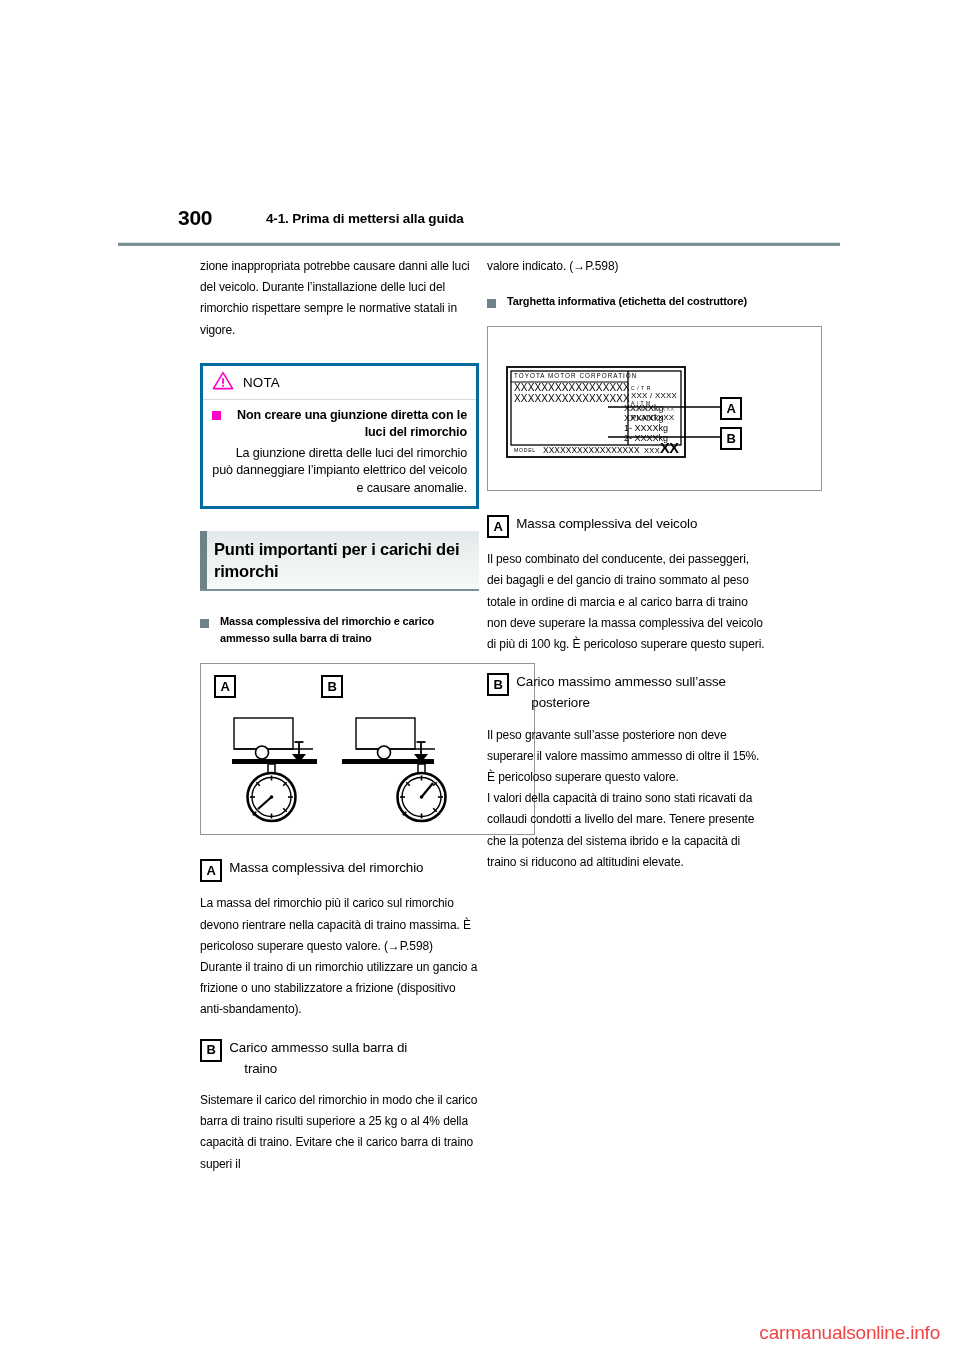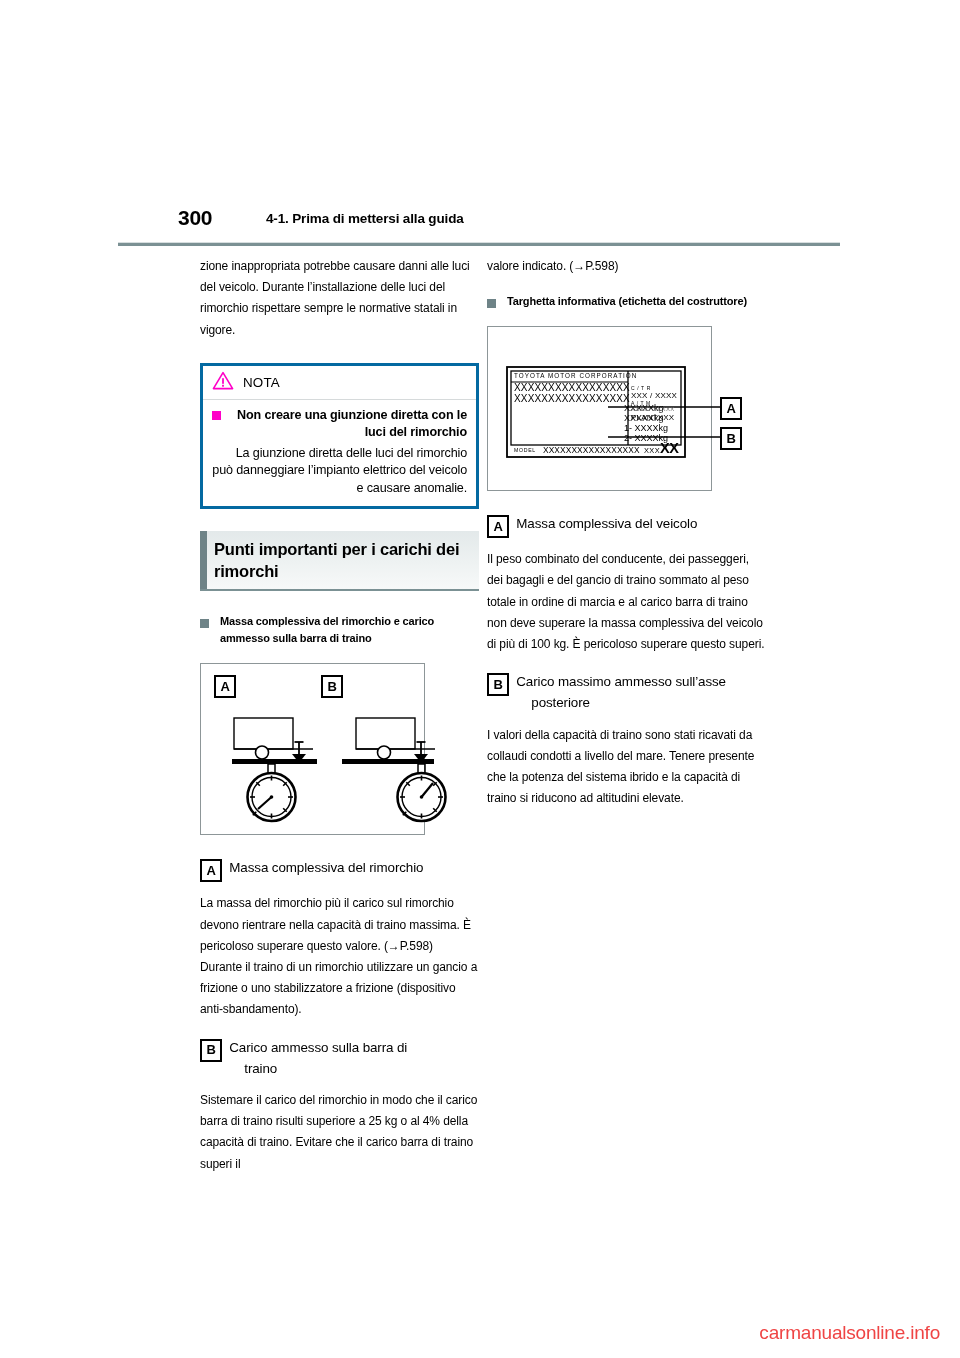--- a/index.html
+++ b/index.html
@@ -149,21 +149,21 @@
   .section-band .title {
     font-size: 16.5px;
     font-weight: bold;
     line-height: 22px;
     letter-spacing: -0.2px;
   }
 
   
   .figure {
     position: relative;
-    width: 225px;
+    width: 335px;
     border: 1px solid #8d9698;
     box-sizing: border-box;
     background: #ffffff;
   }
 
   
   .ab-box {
     display: inline-block;
     border: 2px solid #000;
     font-size: 13px;
@@ -406,16 +406,17 @@
   <div class="gap-m"></div>
 
   <div class="callout">
     <span class="ab-box">B</span>
     <span class="txt">
       <span>Carico massimo ammesso sull’asse</span>
       <span class="indent">posteriore</span>
     </span>
   </div>
   <div class="gap-s"></div>
+  <p class="body">Il peso gravante sull’asse posteriore non deve superare il valore massimo ammesso di oltre il 15%. È pericoloso superare questo valore.</p>
   <p class="body">I valori della capacità di traino sono stati ricavati da collaudi condotti a livello del mare. Tenere presente che la potenza del sistema ibrido e la capacità di traino si riducono ad altitudini elevate.</p>
 </div>
 
 <div id="watermark">carmanualsonline.info</div>
 
 </body></html>

